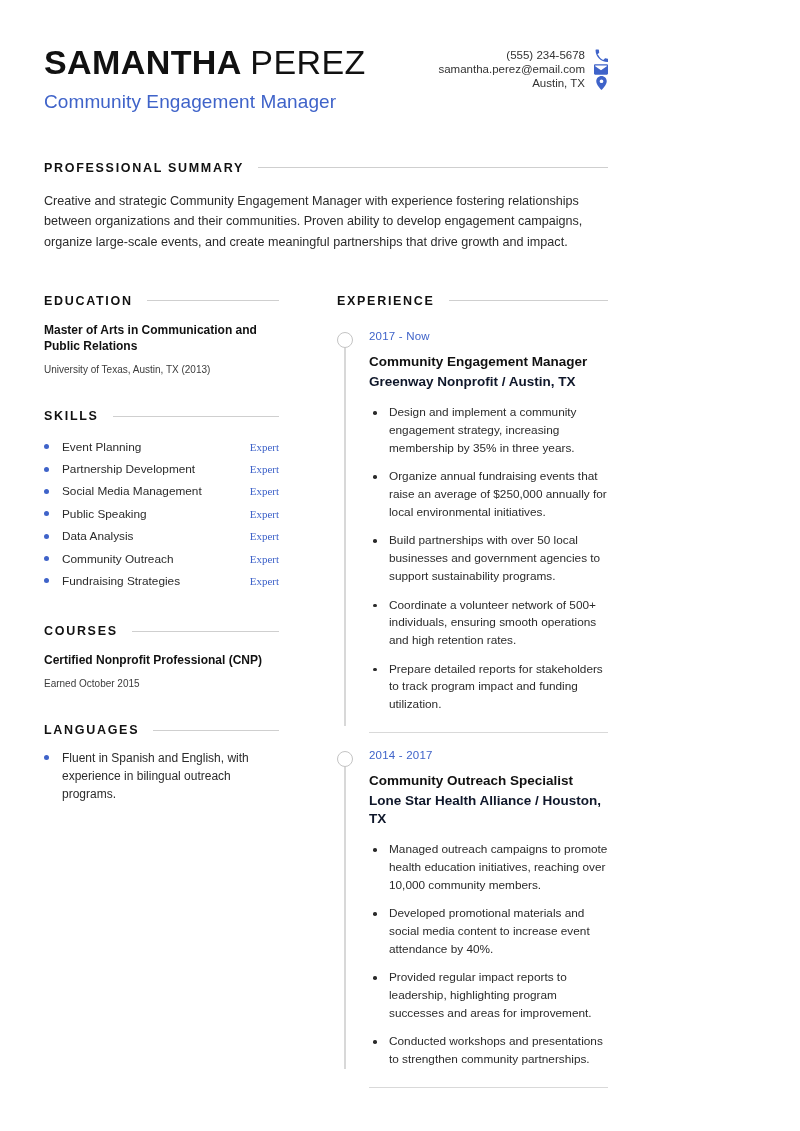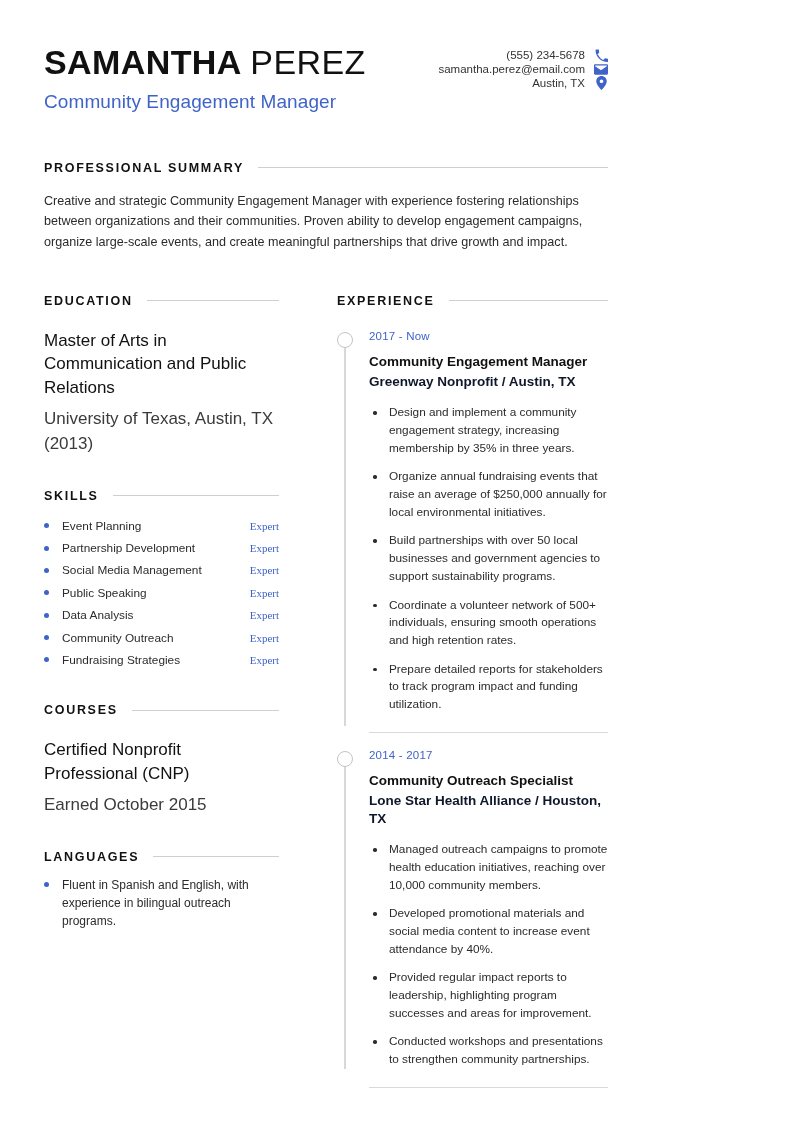--- a/index.html
+++ b/index.html
@@ -121,29 +121,29 @@
     flex: 0 0 235px;
   }
   .col-gap { flex: 0 0 58px; }
   .col-right { flex: 1 1 auto; }
 
   
   .lblock { margin-bottom: 32px; }
   .lblock:last-child { margin-bottom: 0; }
 
   .edu-degree, .course-title {
-    margin-top: 21px;
-    font-size: 17px;
-    font-weight: 400;
+    margin-top: 14px;
+    font-size: 12px;
+    font-weight: 700;
     line-height: 1.38;
     color: #111111;
   }
   .edu-sub, .course-sub {
     margin-top: 8px;
-    font-size: 17px;
+    font-size: 10px;
     color: #3b3b3b;
     line-height: 1.45;
   }
 
   .skills-list {
     list-style: none;
     margin: 12px 0 0 0;
     padding: 0;
   }
   .skill-item {

